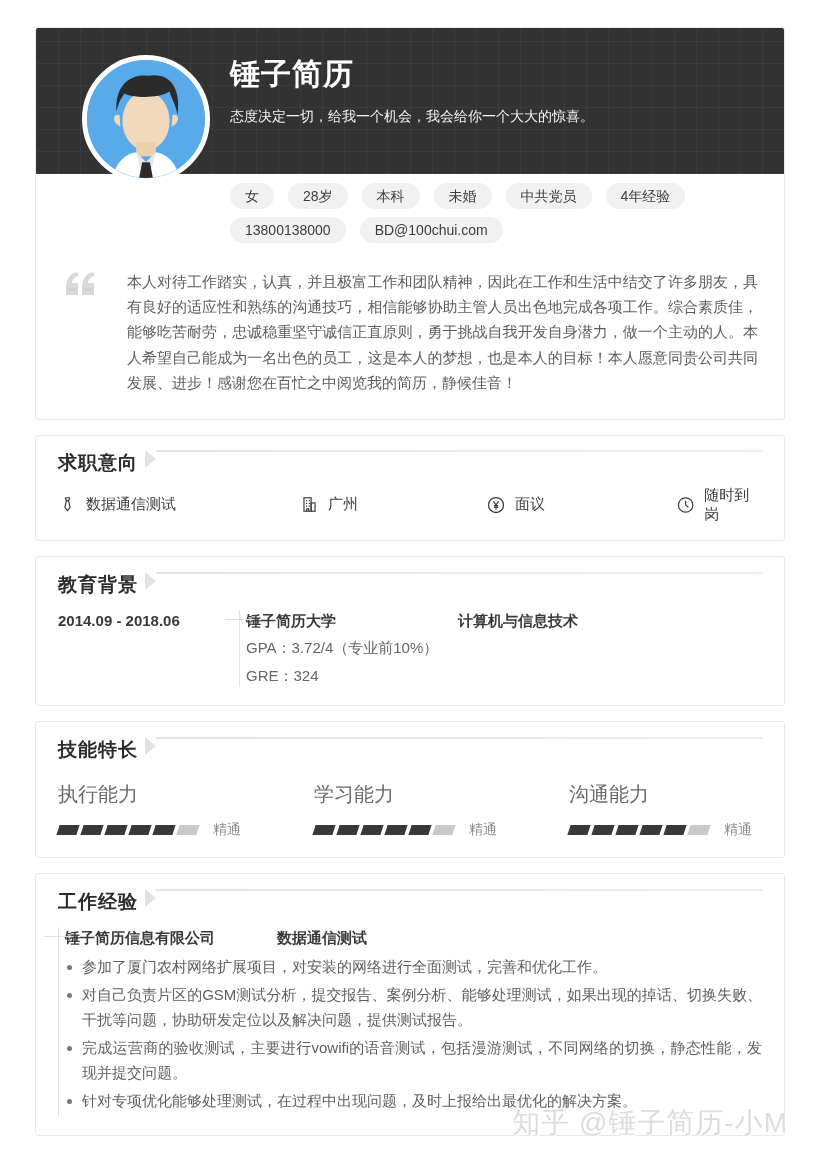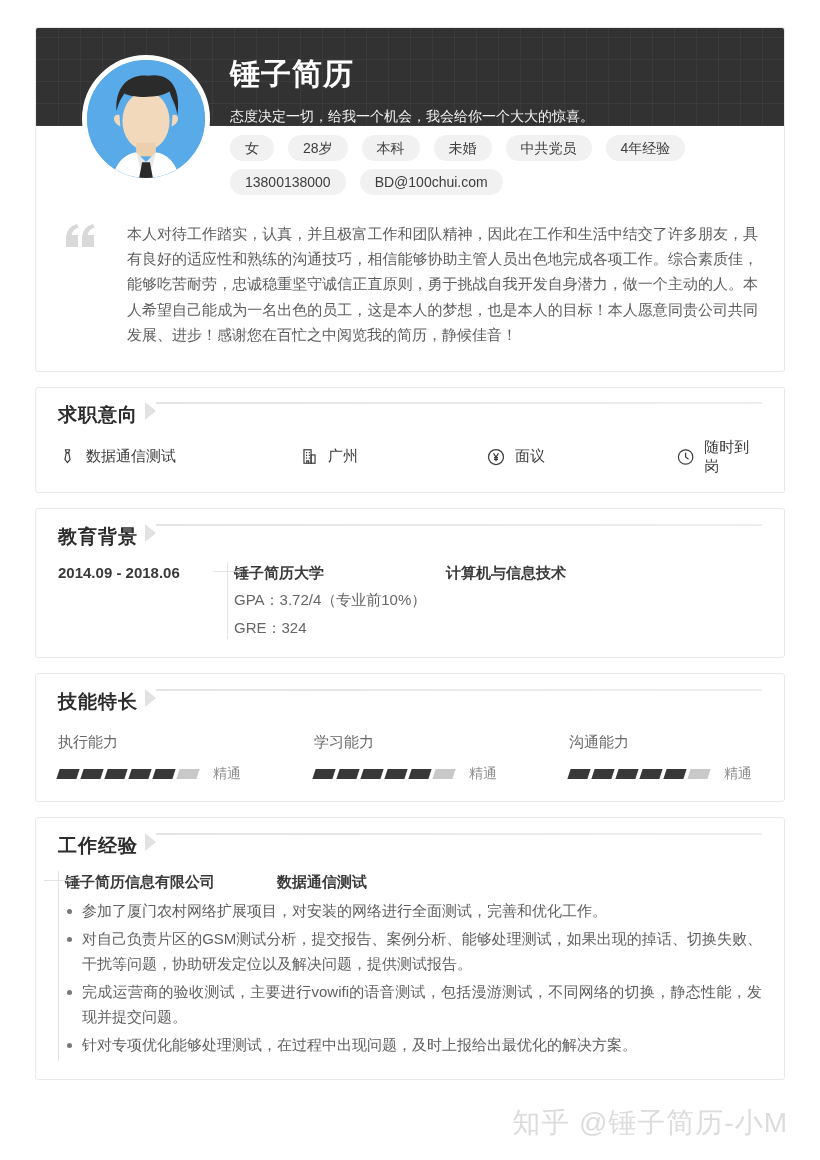--- a/index.html
+++ b/index.html
@@ -9,21 +9,21 @@
     font-family:"Liberation Sans","DejaVu Sans",sans-serif;
     -webkit-font-smoothing:antialiased;
   }
   .card {
     margin:0 35px 15px; background:#fff; border:1px solid #e9e9e9;
     border-radius:3px; overflow:hidden;
   }
   
   #header-card { margin-top:27px; position:relative; padding-bottom:18px; }
   .banner {
-    height:98px; background-color:#323232; padding:26px 20px 0 194px;
+    height:146px; background-color:#323232; padding:26px 20px 0 194px;
     background-image:
       repeating-linear-gradient(0deg, rgba(255,255,255,0.045) 0 1px, transparent 1px 22px),
       repeating-linear-gradient(90deg, rgba(255,255,255,0.045) 0 1px, transparent 1px 22px);
   }
   .person-name { color:#ffffff; font-size:30px; font-weight:bold; letter-spacing:1px; }
   .tagline { color:#f2f2f2; font-size:14px; margin-top:13px; }
   .avatar {
     position:absolute; left:46px; top:27px; width:128px; height:128px;
     border:5px solid #ffffff; border-radius:50%; background:#58aae9;
     overflow:hidden; z-index:2;
@@ -50,39 +50,39 @@
   }
   .sec-line { flex:1; height:2px; background:linear-gradient(to right,#e4e4e4,#efefef); }
   
   #intent-card { padding:14px 22px 16px; }
   #intent-card .sec-head { margin-bottom:10px; }
   .intent-row { display:grid; grid-template-columns:242px 186px 190px auto; align-items:center; }
   .intent-item { display:flex; align-items:center; gap:9px; color:#3c3c3c; font-size:15px; }
   .intent-item svg { display:block; }
   
   .gen-card { padding:15px 22px 18px; }
-  .entry { display:flex; margin-bottom:14px; }
+  .entry { display:flex; margin-bottom:14px;gap:12px; }
   .entry:last-child { margin-bottom:0; }
   .entry-date { width:169px; flex-shrink:0; font-size:15px; font-weight:bold; color:#3a3a3a; padding-top:2px; }
   .entry-body { flex:1; border-left:1px solid #e3e3e3; padding-left:6px; position:relative; }
   .entry-body::before {
     content:""; position:absolute; left:-15px; top:9px; width:29px; height:1px; background:#e3e3e3;
   }
   .entry-head { display:flex; font-size:15px; font-weight:bold; color:#3a3a3a; padding-top:2px; }
   .entry-head .org { width:212px; flex-shrink:0; }
   .detail-line { color:#666; font-size:15px; line-height:1.55; margin-top:5px; }
   .bullets { margin-top:7px; }
   .bullet { position:relative; padding-left:17px; color:#5f5f5f; font-size:15px; line-height:1.66; margin-bottom:3px; text-align:justify; }
   .bullet::before {
     content:""; position:absolute; left:2px; top:10px; width:5px; height:5px;
     border-radius:50%; background:#787878;
   }
   
   .skills-row { display:grid; grid-template-columns:256px 255px 1fr; margin-top:18px; }
-  .skill-name { color:#6a6a6a; font-size:15px; margin-bottom:13px; }
+  .skill-name { color:#6a6a6a; font-size:20px; margin-bottom:13px; }
   .skill-line { display:flex; align-items:center; }
   .skill-bar { display:flex; }
   .seg {
     width:20px; height:10px; margin-right:4px; background:#c9c9c9;
     transform:skewX(-18deg);
   }
   .seg.on { background:#383838; }
   .skill-label { color:#8d8d8d; font-size:14px; margin-left:11px; }
   
   .footer {

